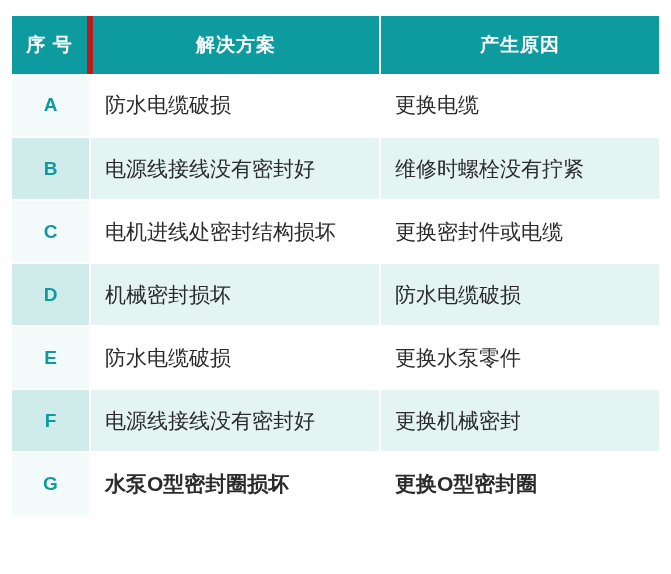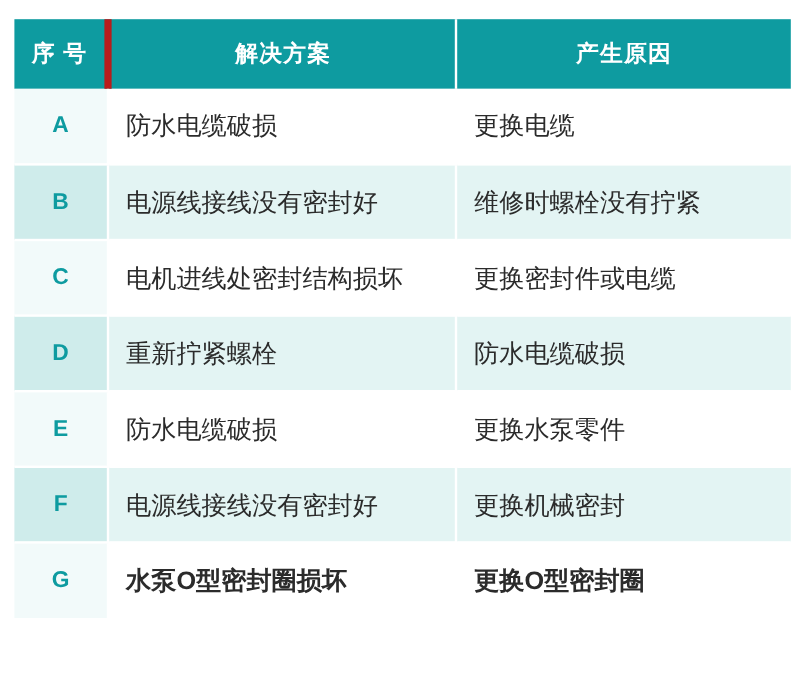--- a/index.html
+++ b/index.html
@@ -110,21 +110,21 @@
         <td class="cause">电源线接线没有密封好</td>
         <td class="last">维修时螺栓没有拧紧</td>
       </tr>
       <tr class="odd">
         <td class="idx">C</td>
         <td class="cause">电机进线处密封结构损坏</td>
         <td class="last">更换密封件或电缆</td>
       </tr>
       <tr class="even">
         <td class="idx">D</td>
-        <td class="cause">重新拧紧螺栓</td>
+        <td class="cause">机械密封损坏</td>
         <td class="last">防水电缆破损</td>
       </tr>
       <tr class="odd">
         <td class="idx">E</td>
         <td class="cause">防水电缆破损</td>
         <td class="last">更换水泵零件</td>
       </tr>
       <tr class="even">
         <td class="idx">F</td>
         <td class="cause">电源线接线没有密封好</td>

